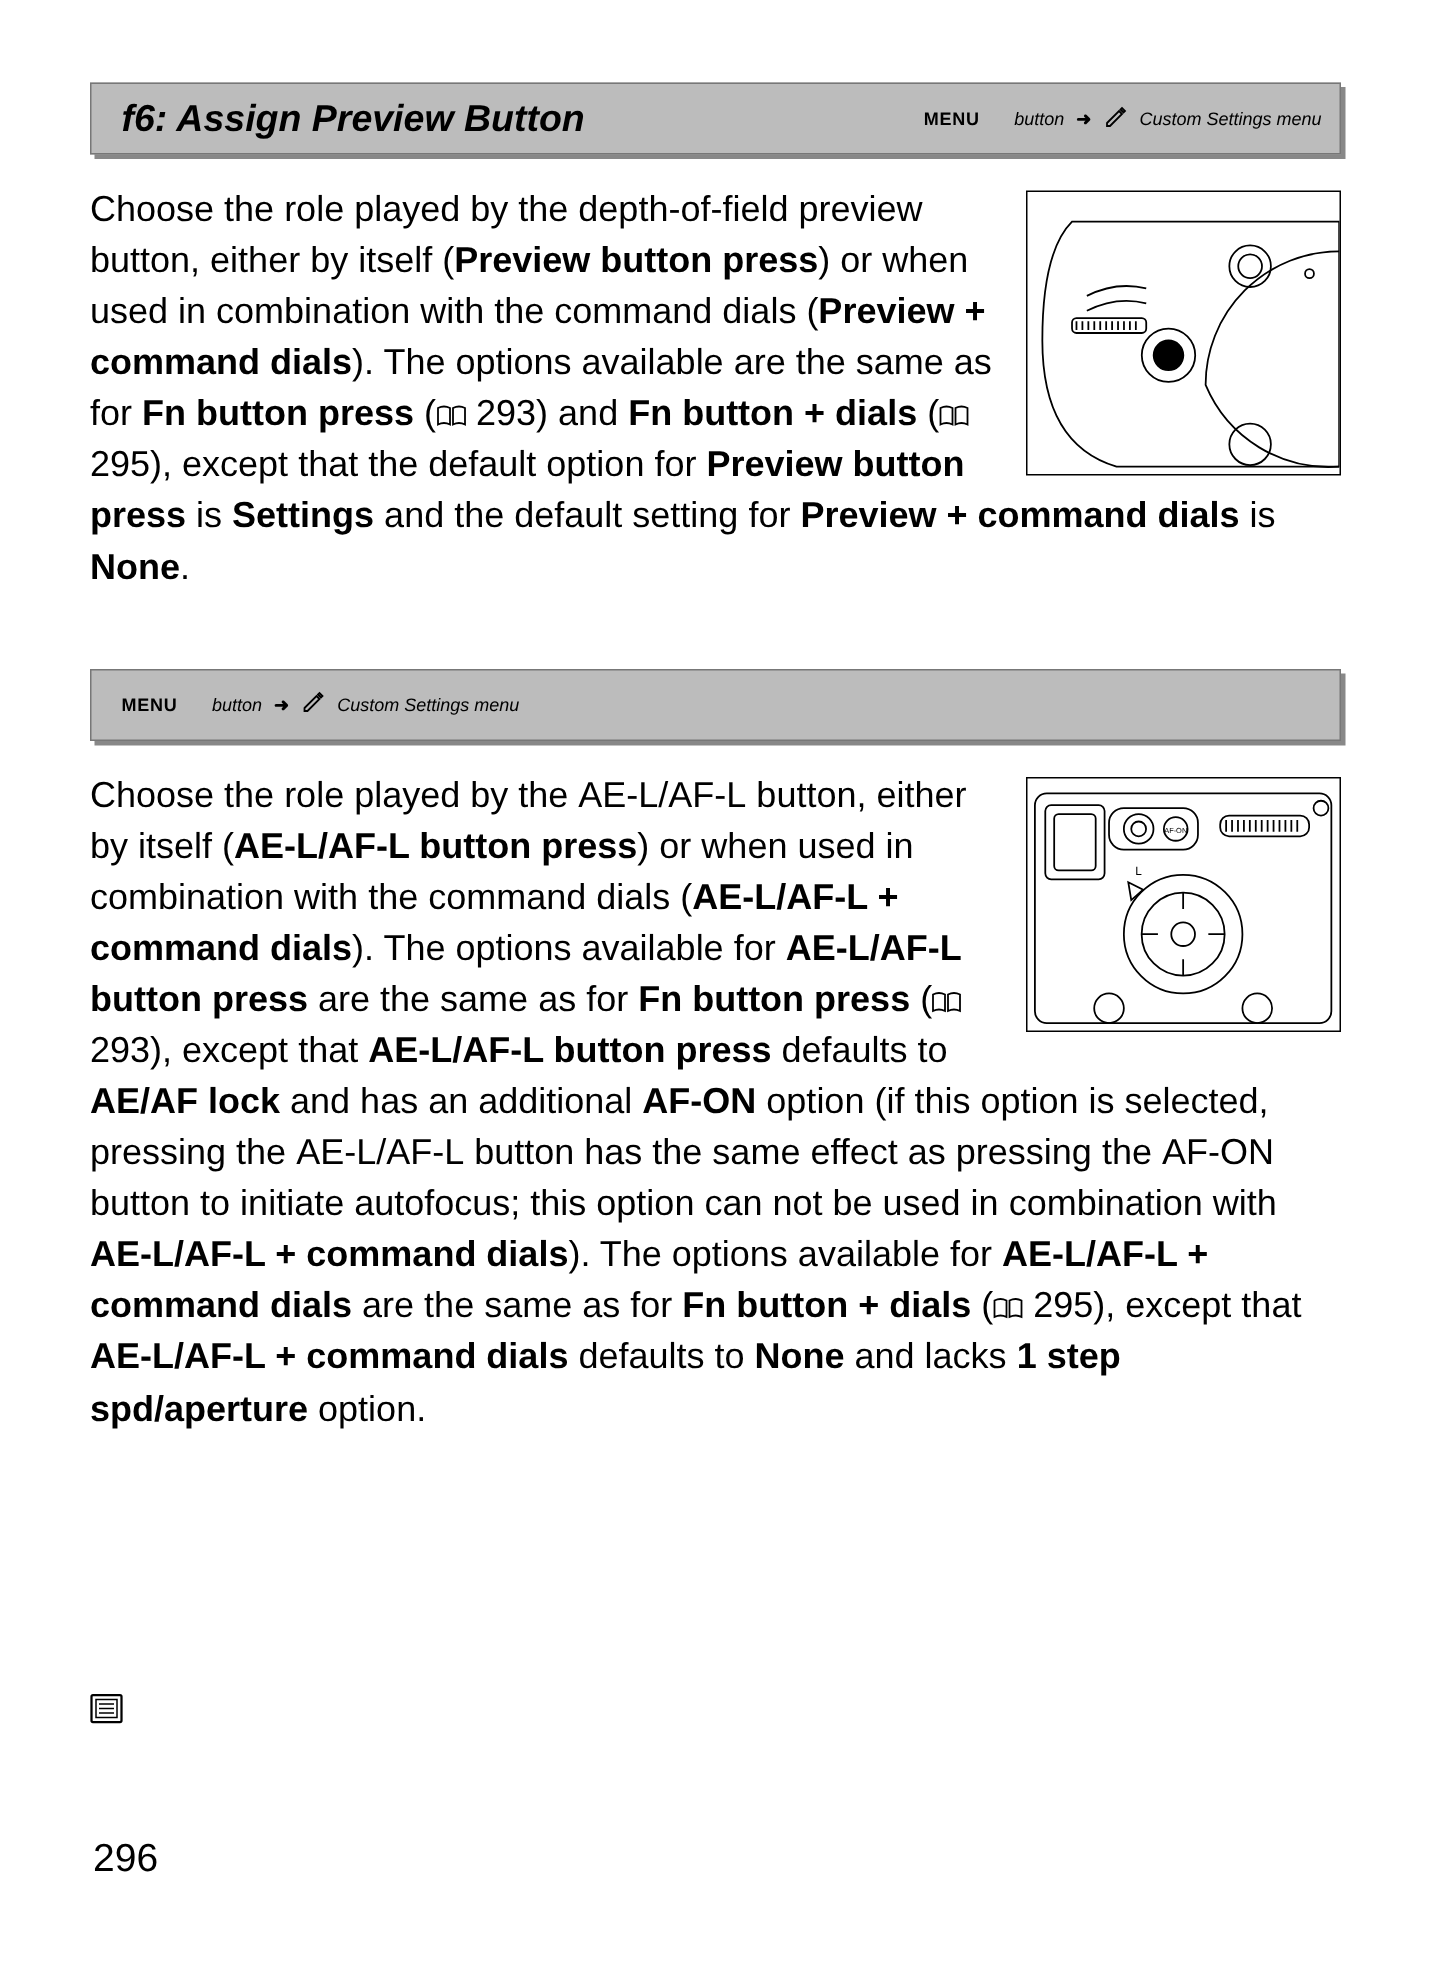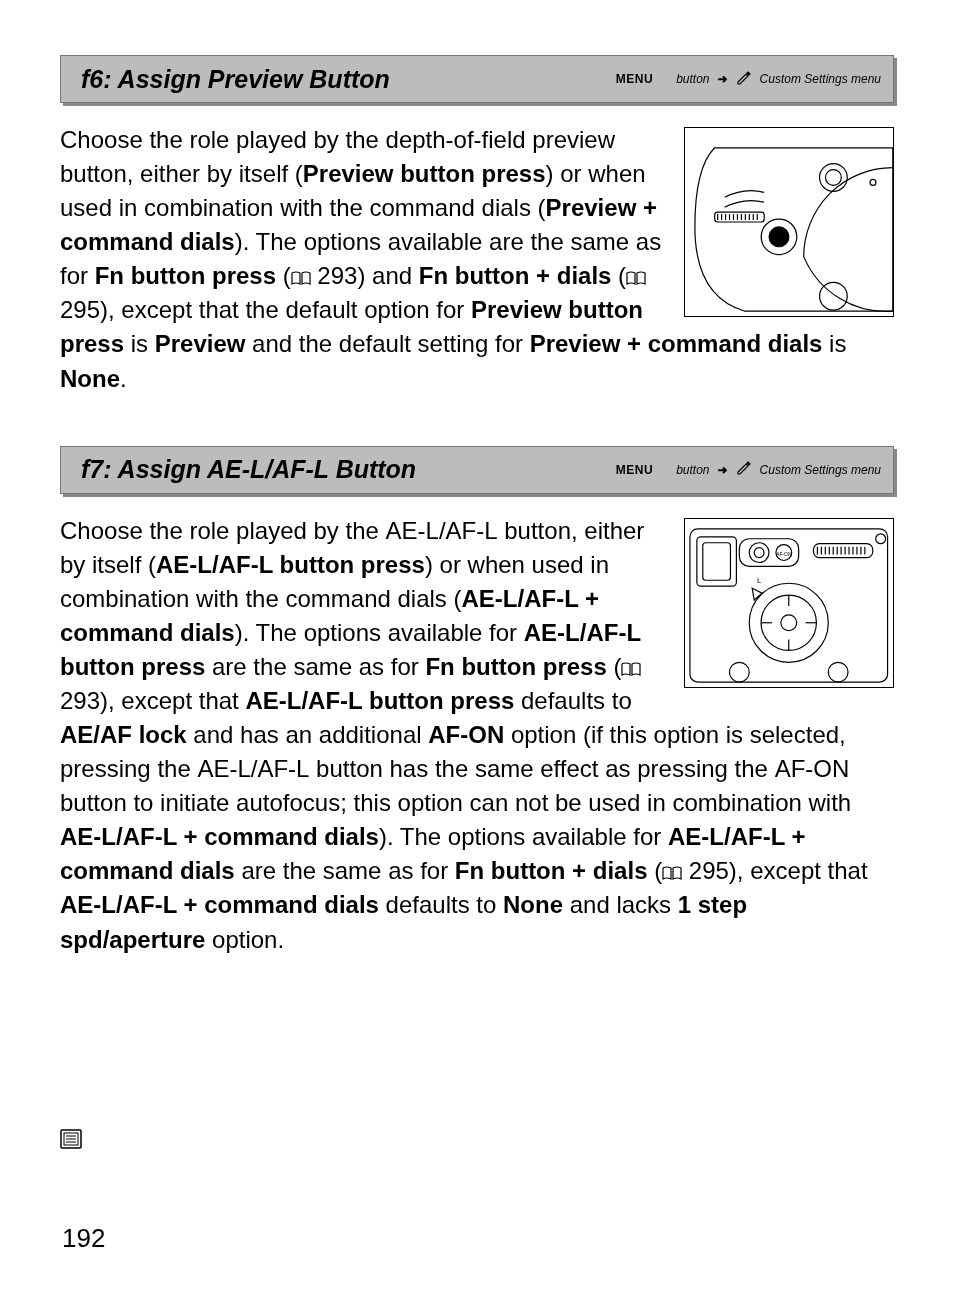--- a/index.html
+++ b/index.html
@@ -132,27 +132,26 @@
           <line x1="73" y1="87" x2="73" y2="93"></line>
         <circle cx="150" cy="170" r="14"></circle>
         <circle cx="190" cy="55" r="3"></circle>
       </g>
     </svg>
   </div>
   <span>Choose the role played by the depth-of-field preview button, either by itself (<b>Preview button press</b>) or when used in combination with the command dials (<b>Preview + command dials</b>).  The options available are the same as for <b>Fn button press</b> (<span class="bookicon"><svg width="20" height="14" viewBox="0 0 20 14" style="vertical-align:-1px">
           <path d="M1 2 Q5 0 9 2 L9 13 Q5 11 1 13 Z M11 2 Q15 0 19 2 L19 13 Q15 11 11 13 Z" fill="none" stroke="#000" stroke-width="1.2"></path>
         </svg></span> 293) and <b>Fn button + dials</b> (<span class="bookicon"><svg width="20" height="14" viewBox="0 0 20 14" style="vertical-align:-1px">
           <path d="M1 2 Q5 0 9 2 L9 13 Q5 11 1 13 Z M11 2 Q15 0 19 2 L19 13 Q15 11 11 13 Z" fill="none" stroke="#000" stroke-width="1.2"></path>
-        </svg></span> 295), except that the default option for <b>Preview button press</b> is <b>Preview</b> and the default setting for <b>Preview + command dials</b> is <b>None</b>.</span>
+        </svg></span> 295), except that the default option for <b>Preview button press</b> is <b>Settings</b> and the default setting for <b>Preview + command dials</b> is <b>None</b>.</span>
 </div>
 
 <div style="clear:both;height:10px;"></div>
 
 <div class="section-header">
-  <span class="title">f7: Assign AE-L/AF-L Button</span>
   <span class="nav">
     <span class="menu-word">MENU</span>
     <span class="button-word">button</span>
     <span class="arrow">➜</span>
     <span class="pencil">
       <svg width="16" height="16" viewBox="0 0 16 16">
           <path d="M2 12 L10 4 L12 6 L4 14 L2 14 Z M11 3 L13 5 L14 4 L12 2 Z" fill="none" stroke="#000" stroke-width="1.2"></path>
         </svg>
     </span>
     <span class="menu-name">Custom Settings menu</span>
@@ -210,13 +209,13 @@
 <div class="sidebar-tab">
   <svg viewBox="0 0 24 24">
       <rect x="2" y="3" width="20" height="18" rx="1" fill="none" stroke="#000" stroke-width="1.5"></rect>
       <rect x="5" y="6" width="14" height="12" fill="none" stroke="#000" stroke-width="1"></rect>
       <line x1="7" y1="9" x2="17" y2="9" stroke="#000"></line>
       <line x1="7" y1="12" x2="17" y2="12" stroke="#000"></line>
       <line x1="7" y1="15" x2="17" y2="15" stroke="#000"></line>
     </svg>
 </div>
 
-<div class="page-number">192</div>
+<div class="page-number">296</div>
 
 </body></html>

